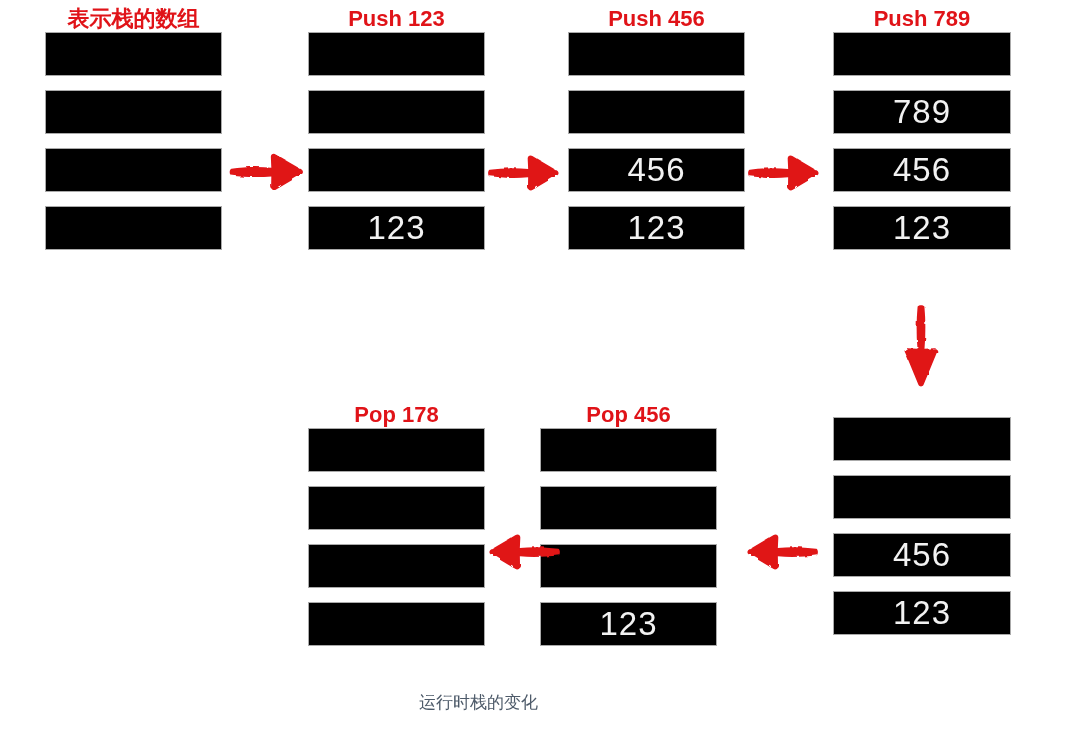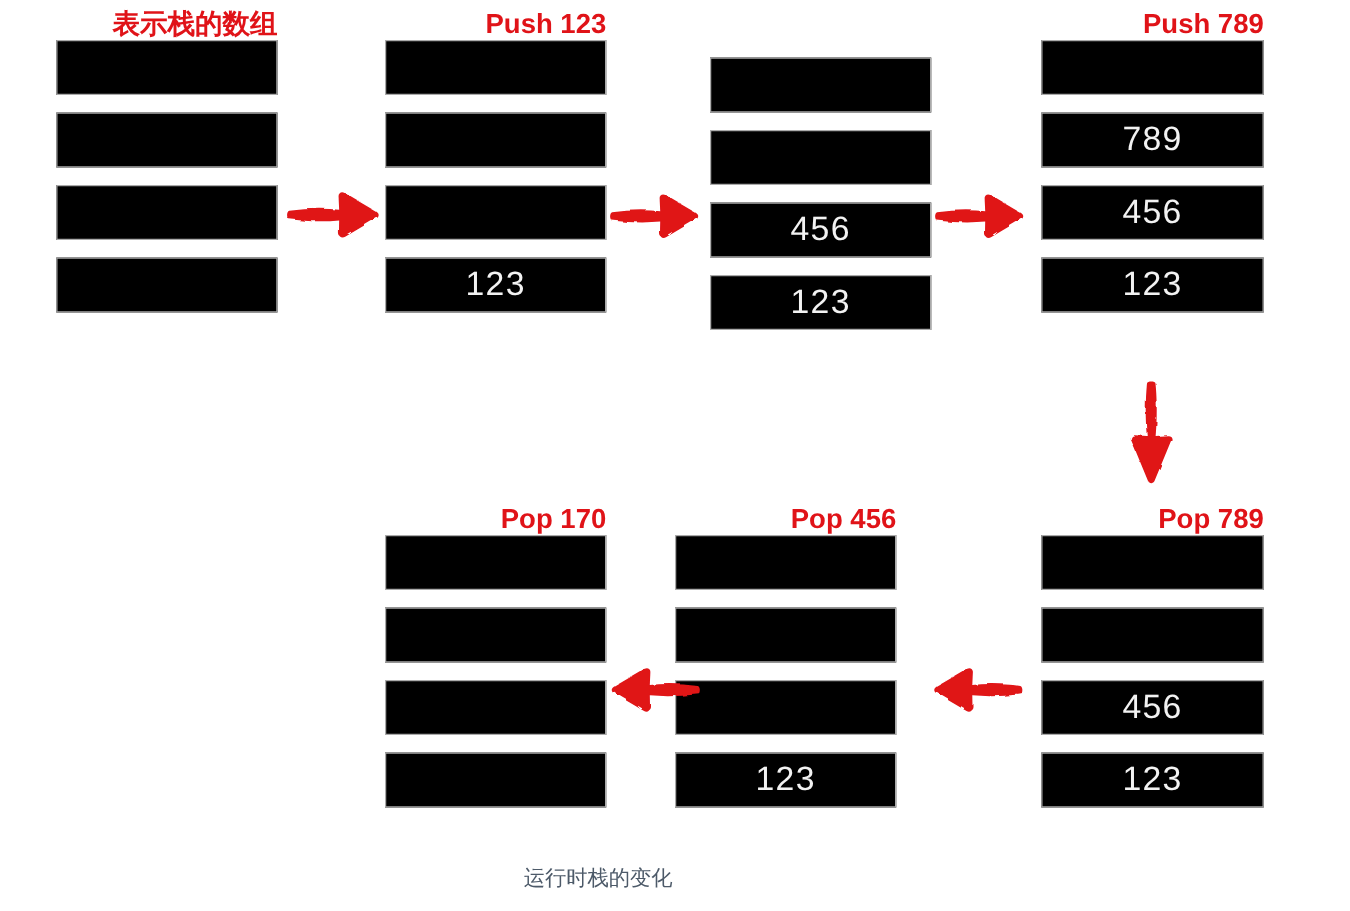--- a/index.html
+++ b/index.html
@@ -15,31 +15,31 @@
     position:relative;
     width:1080px;height:729px;
     background:var(--canvas-bg);
     overflow:hidden;
     font-family:"Liberation Sans","DejaVu Sans",sans-serif;
   }
   .stack{position:absolute;top:6px;}
   .stack.bottom{top:402px;}
   .stack-label{
     font-size:22px;line-height:26px;font-weight:bold;
-    color:var(--accent-red);text-align:right;white-space:nowrap;
+    color:var(--accent-red);text-align:center;white-space:nowrap;
   }
   .stack .slot:first-of-type{margin-top:40px;}
   .stack.bottom .slot:first-of-type{margin-top:15px;}
   .slot{
     height:44px;margin-bottom:14px;
     background:var(--bar-fill);
     border:1px solid var(--bar-border);
     box-sizing:border-box;
     color:var(--bar-text);
-    font-size:27px;line-height:41px;
+    font-size:33px;line-height:41px;
     letter-spacing:1px;
     text-align:center;
   }
   .arrow{position:absolute;overflow:visible;}
   .arrow use{fill:var(--accent-red);}
   .arrow.flip{transform:scaleX(-1);}
   .caption{
     position:absolute;left:419px;top:690px;
     font-size:17px;line-height:26px;
     color:var(--caption-color);white-space:nowrap;
@@ -71,52 +71,52 @@
 
   <div class="stack" style="left:308px;width:177px">
     <div class="stack-label">Push 123</div>
     <div class="slot"></div>
     <div class="slot"></div>
     <div class="slot"></div>
     <div class="slot">123</div>
   </div>
 
   <div class="stack" style="left:568px;width:177px">
+    <div class="stack-label">Push 456</div>
     <div class="slot"></div>
     <div class="slot"></div>
     <div class="slot">456</div>
     <div class="slot">123</div>
   </div>
 
   <div class="stack" style="left:833px;width:178px">
     <div class="stack-label">Push 789</div>
     <div class="slot"></div>
     <div class="slot">789</div>
     <div class="slot">456</div>
     <div class="slot">123</div>
   </div>
 
   <div class="stack bottom" style="left:308px;width:177px">
-    <div class="stack-label">Pop 170</div>
+    <div class="stack-label">Pop 178</div>
     <div class="slot"></div>
     <div class="slot"></div>
     <div class="slot"></div>
     <div class="slot"></div>
   </div>
 
   <div class="stack bottom" style="left:540px;width:177px">
     <div class="stack-label">Pop 456</div>
     <div class="slot"></div>
     <div class="slot"></div>
     <div class="slot"></div>
     <div class="slot">123</div>
   </div>
 
   <div class="stack bottom" style="left:833px;width:178px">
-    <div class="stack-label">Pop 789</div>
     <div class="slot"></div>
     <div class="slot"></div>
     <div class="slot">456</div>
     <div class="slot">123</div>
   </div>
 
   <svg class="arrow" style="left:228px;top:147px" width="78" height="50" viewBox="0 0 80 52">
       <use href="#arrowRightPath"></use>
     </svg>
   <svg class="arrow" style="left:487px;top:148px" width="74" height="50" viewBox="0 0 80 52">

